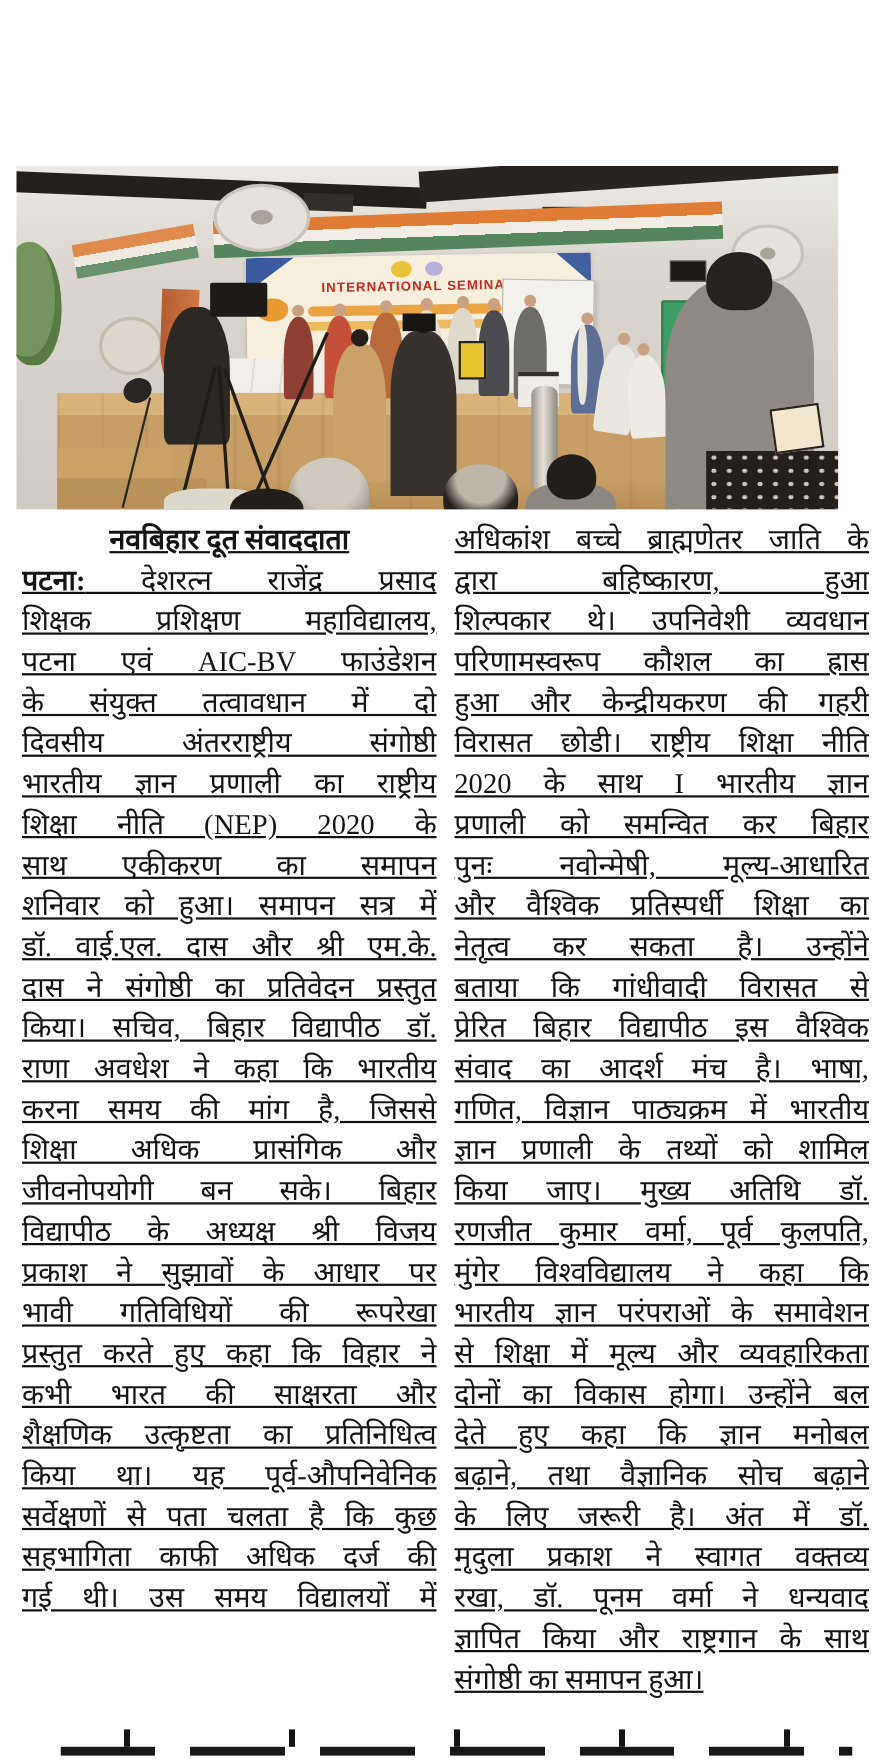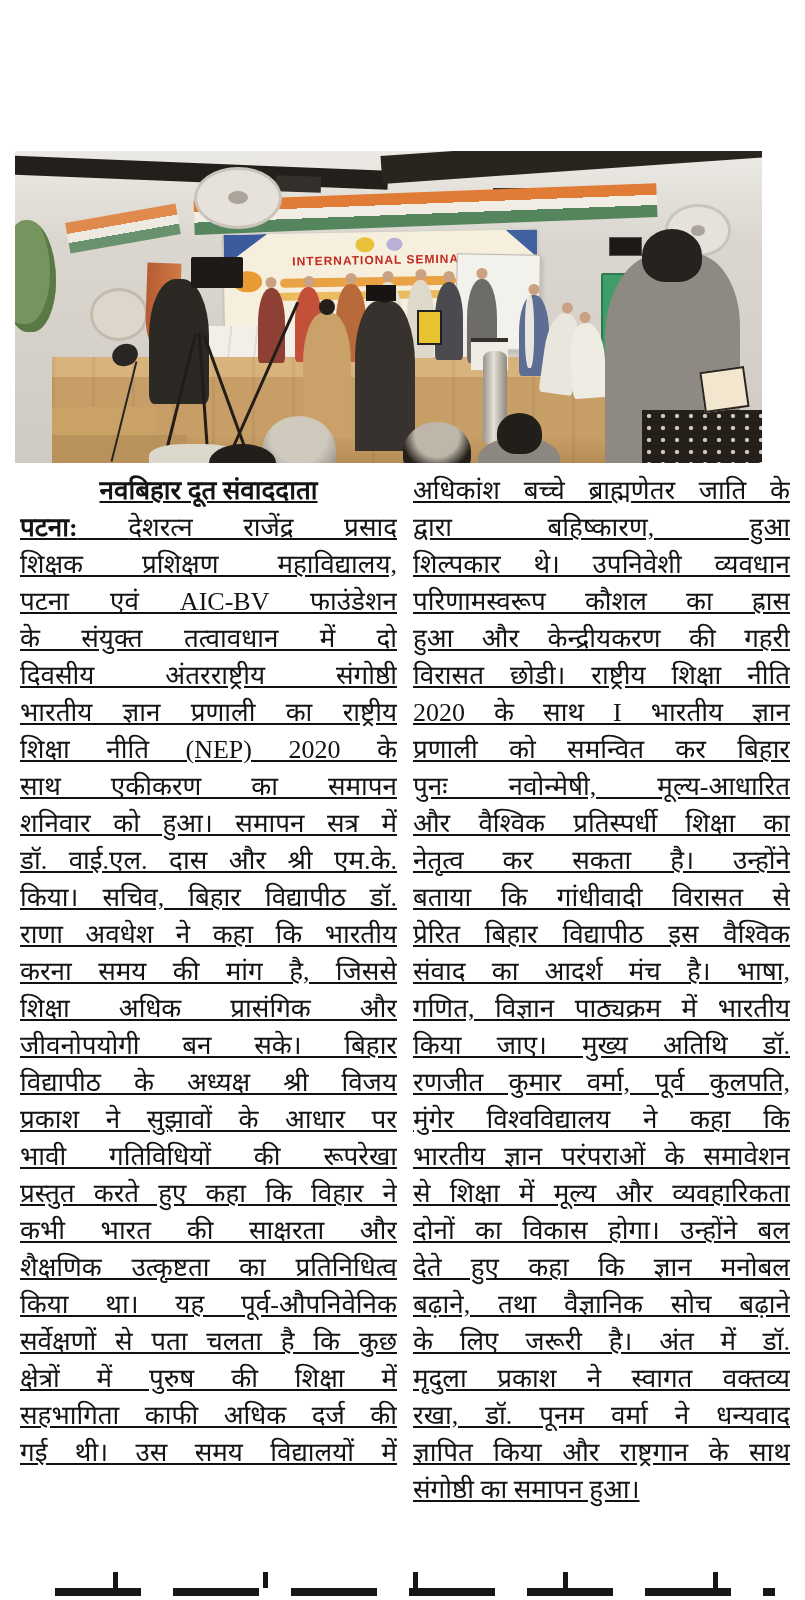--- a/index.html
+++ b/index.html
@@ -210,53 +210,54 @@
         <div class="line"><b>पटना:</b> <span>देशरत्न राजेंद्र प्रसाद</span></div>
         <div class="line"><span>शिक्षक प्रशिक्षण महाविद्यालय,</span></div>
         <div class="line"><span>पटना एवं AIC-BV फाउंडेशन</span></div>
         <div class="line"><span>के संयुक्त तत्वावधान में दो</span></div>
         <div class="line"><span>दिवसीय अंतरराष्ट्रीय संगोष्ठी</span></div>
         <div class="line"><span>भारतीय ज्ञान प्रणाली का राष्ट्रीय</span></div>
         <div class="line"><span>शिक्षा नीति (NEP) 2020 के</span></div>
         <div class="line"><span>साथ एकीकरण का समापन</span></div>
         <div class="line"><span>शनिवार को हुआ। समापन सत्र में</span></div>
         <div class="line"><span>डॉ. वाई.एल. दास और श्री एम.के.</span></div>
+        <div class="line"><span>दास ने संगोष्ठी का प्रतिवेदन प्रस्तुत</span></div>
         <div class="line"><span>किया। सचिव, बिहार विद्यापीठ डॉ.</span></div>
         <div class="line"><span>राणा अवधेश ने कहा कि भारतीय</span></div>
         <div class="line"><span>करना समय की मांग है, जिससे</span></div>
         <div class="line"><span>शिक्षा अधिक प्रासंगिक और</span></div>
         <div class="line"><span>जीवनोपयोगी बन सके। बिहार</span></div>
         <div class="line"><span>विद्यापीठ के अध्यक्ष श्री विजय</span></div>
         <div class="line"><span>प्रकाश ने सुझावों के आधार पर</span></div>
         <div class="line"><span>भावी गतिविधियों की रूपरेखा</span></div>
         <div class="line"><span>प्रस्तुत करते हुए कहा कि विहार ने</span></div>
         <div class="line"><span>कभी भारत की साक्षरता और</span></div>
         <div class="line"><span>शैक्षणिक उत्कृष्टता का प्रतिनिधित्व</span></div>
         <div class="line"><span>किया था। यह पूर्व-औपनिवेनिक</span></div>
         <div class="line"><span>सर्वेक्षणों से पता चलता है कि कुछ</span></div>
-        <div class="line"><span>क्षेत्रों में पुरुष की शिक्षा में</span></div>
         <div class="line"><span>सहभागिता काफी अधिक दर्ज की</span></div>
         <div class="line"><span>गई थी। उस समय विद्यालयों में</span></div>
       </div>
     <div class="col">
         <div class="line"><span>अधिकांश बच्चे ब्राह्मणेतर जाति के</span></div>
         <div class="line"><span>द्वारा बहिष्कारण, हुआ</span></div>
         <div class="line"><span>शिल्पकार थे। उपनिवेशी व्यवधान</span></div>
         <div class="line"><span>परिणामस्वरूप कौशल का ह्रास</span></div>
         <div class="line"><span>हुआ और केन्द्रीयकरण की गहरी</span></div>
         <div class="line"><span>विरासत छोडी। राष्ट्रीय शिक्षा नीति</span></div>
         <div class="line"><span>2020 के साथ I भारतीय ज्ञान</span></div>
         <div class="line"><span>प्रणाली को समन्वित कर बिहार</span></div>
         <div class="line"><span>पुनः नवोन्मेषी, मूल्य-आधारित</span></div>
         <div class="line"><span>और वैश्विक प्रतिस्पर्धी शिक्षा का</span></div>
         <div class="line"><span>नेतृत्व कर सकता है। उन्होंने</span></div>
         <div class="line"><span>बताया कि गांधीवादी विरासत से</span></div>
         <div class="line"><span>प्रेरित बिहार विद्यापीठ इस वैश्विक</span></div>
         <div class="line"><span>संवाद का आदर्श मंच है। भाषा,</span></div>
         <div class="line"><span>गणित, विज्ञान पाठ्यक्रम में भारतीय</span></div>
+        <div class="line"><span>ज्ञान प्रणाली के तथ्यों को शामिल</span></div>
         <div class="line"><span>किया जाए। मुख्य अतिथि डॉ.</span></div>
         <div class="line"><span>रणजीत कुमार वर्मा, पूर्व कुलपति,</span></div>
         <div class="line"><span>मुंगेर विश्वविद्यालय ने कहा कि</span></div>
         <div class="line"><span>भारतीय ज्ञान परंपराओं के समावेशन</span></div>
         <div class="line"><span>से शिक्षा में मूल्य और व्यवहारिकता</span></div>
         <div class="line"><span>दोनों का विकास होगा। उन्होंने बल</span></div>
         <div class="line"><span>देते हुए कहा कि ज्ञान मनोबल</span></div>
         <div class="line"><span>बढ़ाने, तथा वैज्ञानिक सोच बढ़ाने</span></div>
         <div class="line"><span>के लिए जरूरी है। अंत में डॉ.</span></div>
         <div class="line"><span>मृदुला प्रकाश ने स्वागत वक्तव्य</span></div>

